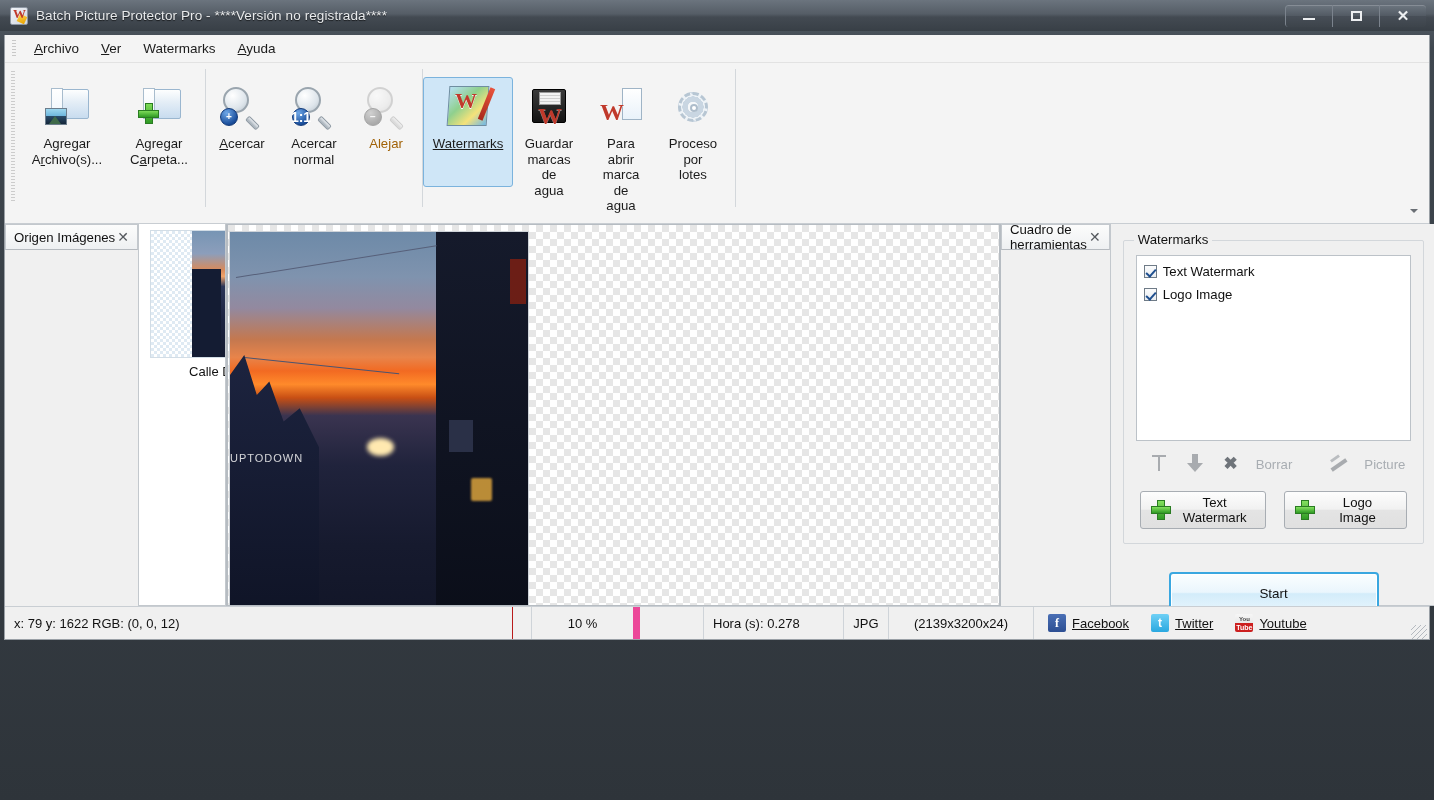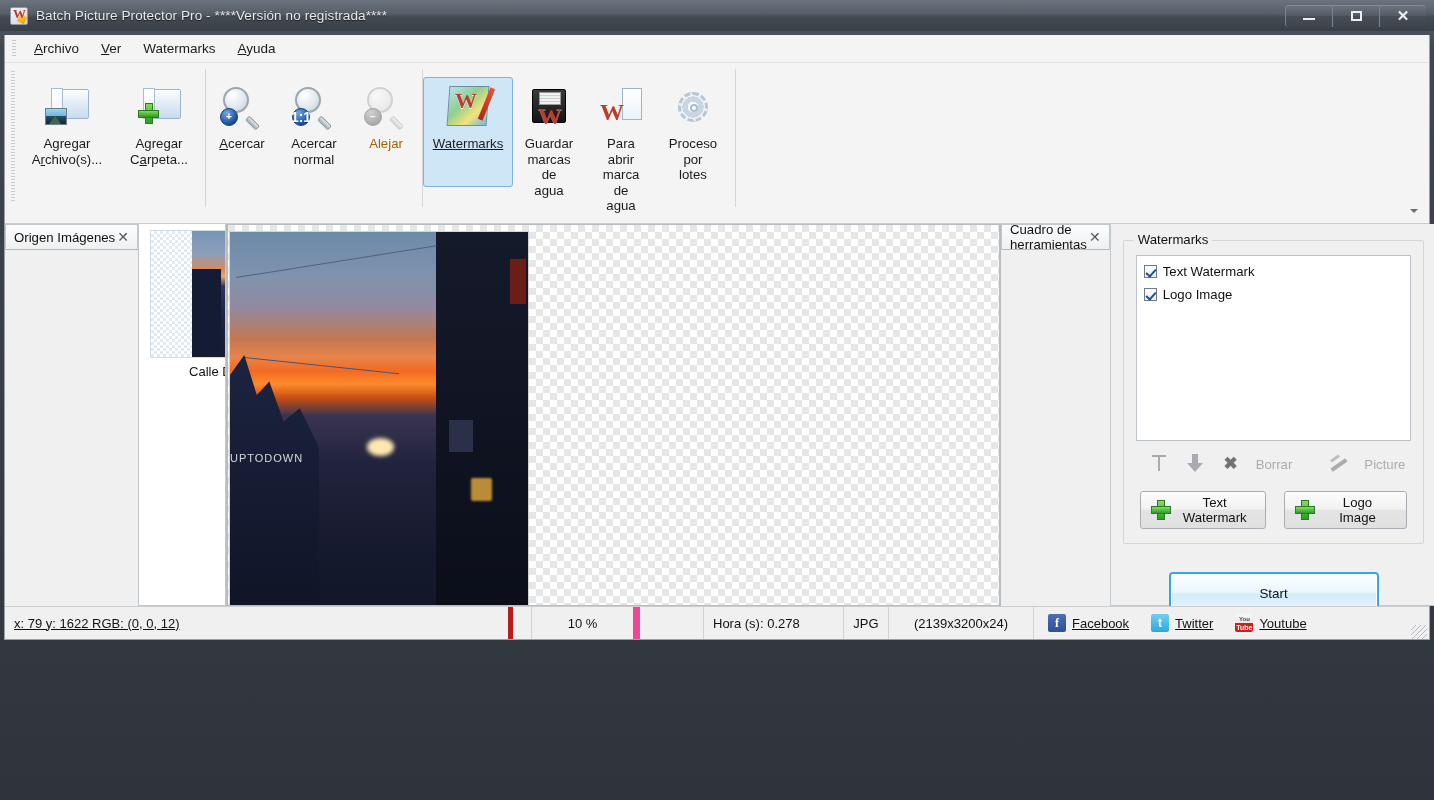--- a/index.html
+++ b/index.html
@@ -285,21 +285,21 @@
   
   .statusbar{
     height:33px;display:flex;align-items:stretch;background:#f0f0f0;
     border-top:1px solid #c9ced3;box-sizing:border-box;
   }
   .sb-cell{
     display:flex;align-items:center;padding:0 9px;font-size:13px;color:#111;
     border:1px solid #cfd4d9;border-left:none;border-top:none;border-bottom:none;
     white-space:nowrap;box-sizing:border-box;
   }
-  .sb-coord{flex:0 0 508px;border-right:5px solid #b91c1c;text-decoration:underline;}
+  .sb-coord{flex:0 0 508px;border-right:1px solid #b91c1c;}
   .sb-gap{flex:0 0 10px;border-right:1px solid #cfd4d9;}
   .sb-zoom{flex:0 0 108px;justify-content:center;border-right:7px solid #ec4899;}
   .sb-blank{flex:0 0 64px;border-right:1px solid #cfd4d9;}
   .sb-time{flex:0 0 140px;border-right:1px solid #cfd4d9;}
   .sb-fmt{flex:0 0 45px;justify-content:center;border-right:1px solid #cfd4d9;}
   .sb-dims{flex:0 0 145px;justify-content:center;border-right:1px solid #cfd4d9;}
   .sb-social{flex:1;display:flex;align-items:center;gap:22px;padding-left:14px;}
   .soc{display:flex;align-items:center;gap:6px;cursor:default;}
   .soc a,.soc .slink{font-size:13px;color:#111;text-decoration:underline;}
   .soc-ico{width:18px;height:18px;border-radius:2px;flex:0 0 auto;display:flex;align-items:center;justify-content:center;

